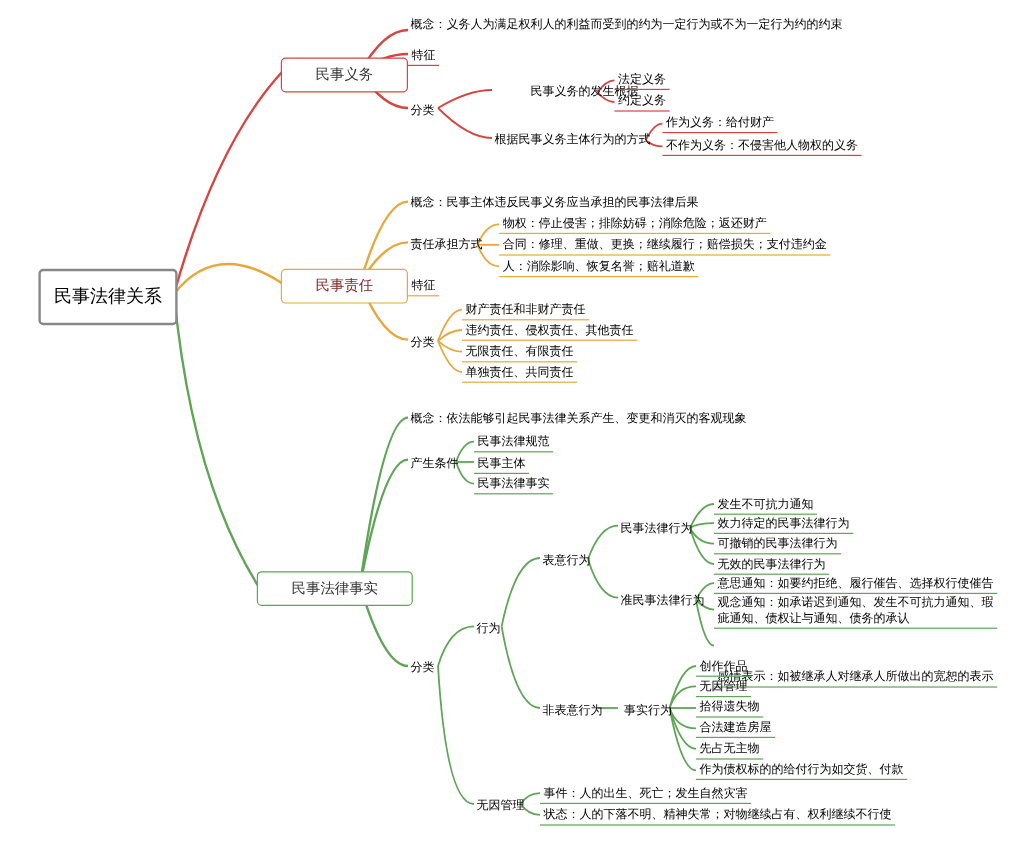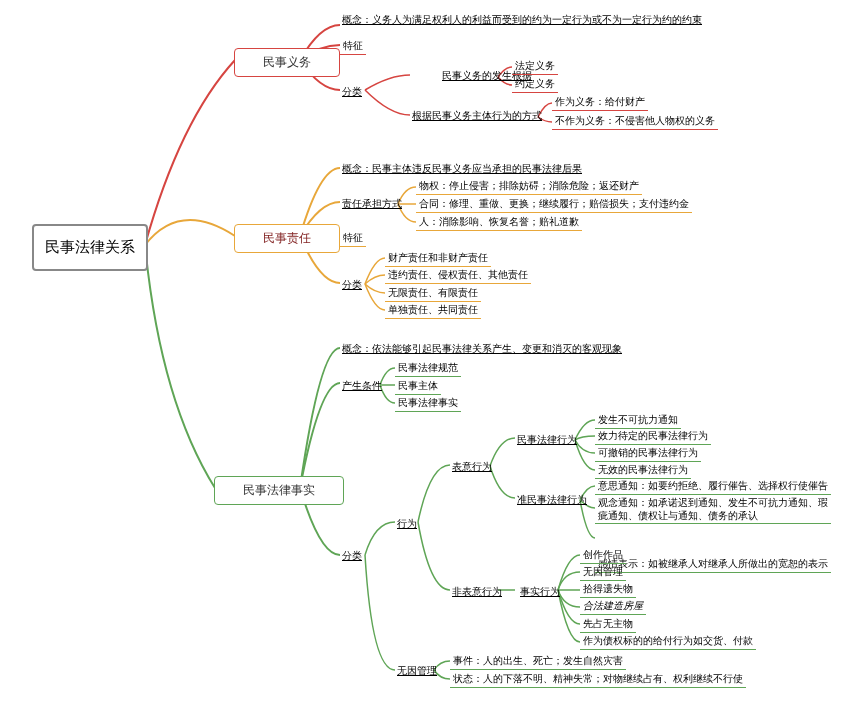--- a/index.html
+++ b/index.html
@@ -39,21 +39,20 @@
     font-size: 12px;
   }
   .leaf {
     font-size: 10px;
     border-bottom: 1px solid;
     padding: 1px 3px;
   }
   .mid {
     font-size: 10px;
     padding: 1px 2px;
-    text-decoration: underline;
   }
   .red { border-color: #d64541 !important; color: #333; }
   .red-line { border-bottom-color: #d64541; }
   .orange { border-color: #e8a73a !important; color: #7f1d1d; }
   .orange-line { border-bottom-color: #e8a73a; }
   .green { border-color: #5fa556 !important; color: #333; }
   .green-line { border-bottom-color: #5fa556; }
   .wrap {
     white-space: normal;
     width: 260px;
@@ -173,19 +172,19 @@
 <div class="node mid" style="left:515px;top:492px;">准民事法律行为</div>
 <div class="node leaf green-line" style="left:595px;top:478px;">意思通知：如要约拒绝、履行催告、选择权行使催告</div>
 <div class="node leaf green-line wrap" style="left:595px;top:495px;width:230px;">观念通知：如承诺迟到通知、发生不可抗力通知、瑕疵通知、债权让与通知、债务的承认</div>
 <div class="node leaf green-line" style="left:595px;top:530px;margin-top:26px;">感情表示：如被继承人对继承人所做出的宽恕的表示</div>
 
 <div class="node mid" style="left:450px;top:584px;">非表意行为</div>
 <div class="node mid" style="left:518px;top:584px;">事实行为</div>
 <div class="node leaf green-line" style="left:580px;top:547px;">创作作品</div>
 <div class="node leaf green-line" style="left:580px;top:564px;">无因管理</div>
 <div class="node leaf green-line" style="left:580px;top:581px;">拾得遗失物</div>
-<div class="node leaf green-line" style="left:580px;top:598px;font-style:italic;">合法建造房屋</div>
+<div class="node leaf green-line" style="left:580px;top:598px;">合法建造房屋</div>
 <div class="node leaf green-line" style="left:580px;top:616px;">先占无主物</div>
 <div class="node leaf green-line" style="left:580px;top:633px;">作为债权标的的给付行为如交货、付款</div>
 
 <div class="node mid" style="left:395px;top:663px;">无因管理</div>
 <div class="node leaf green-line" style="left:450px;top:653px;">事件：人的出生、死亡；发生自然灾害</div>
 <div class="node leaf green-line" style="left:450px;top:671px;">状态：人的下落不明、精神失常；对物继续占有、权利继续不行使</div>
 
 </body></html>

